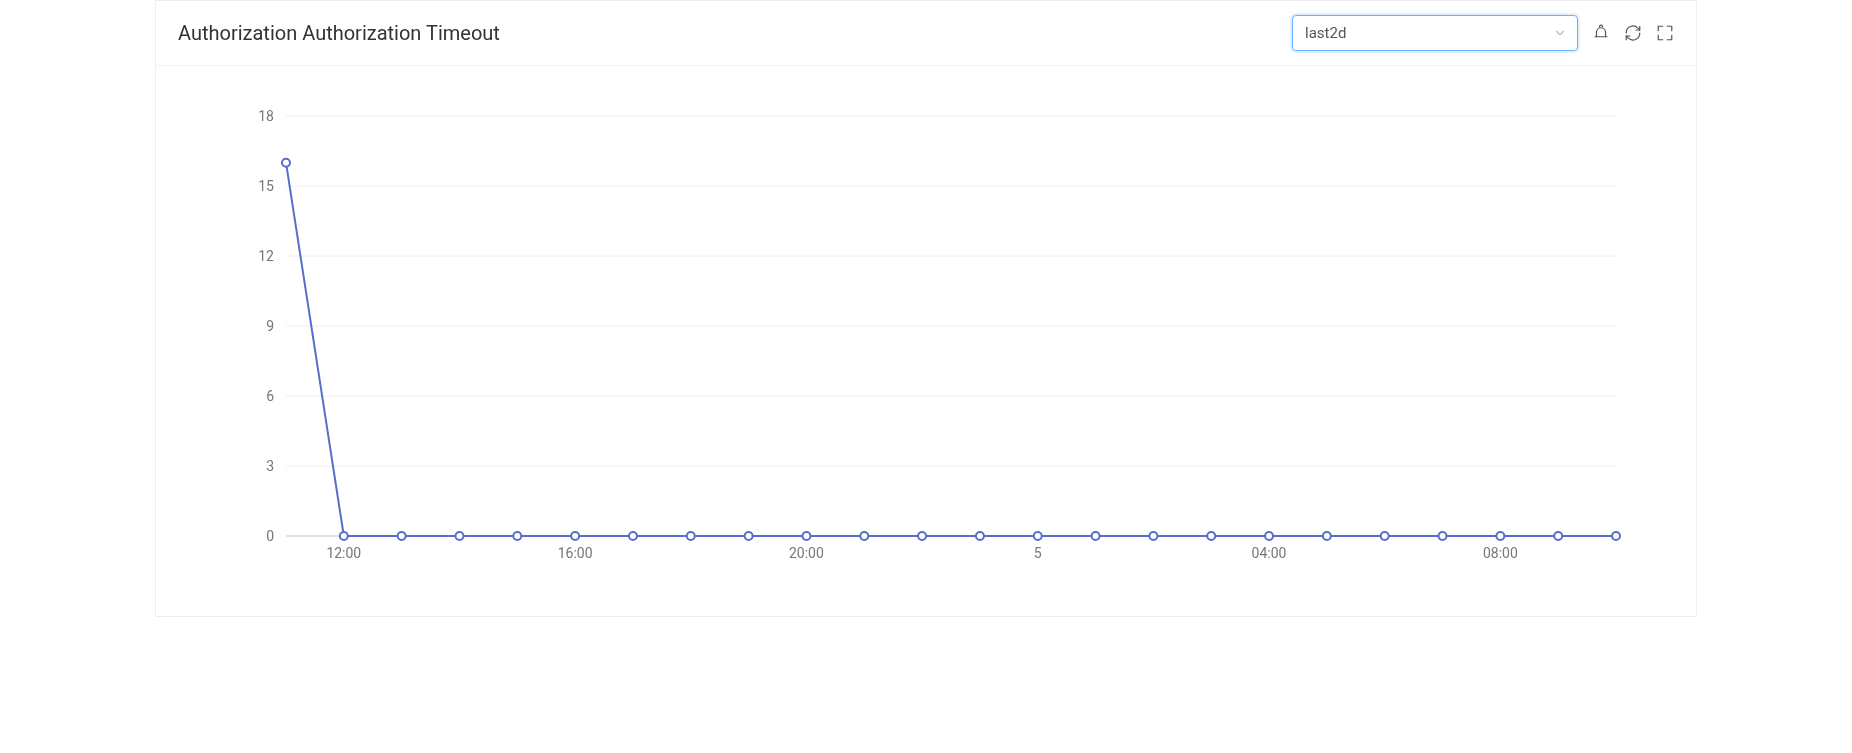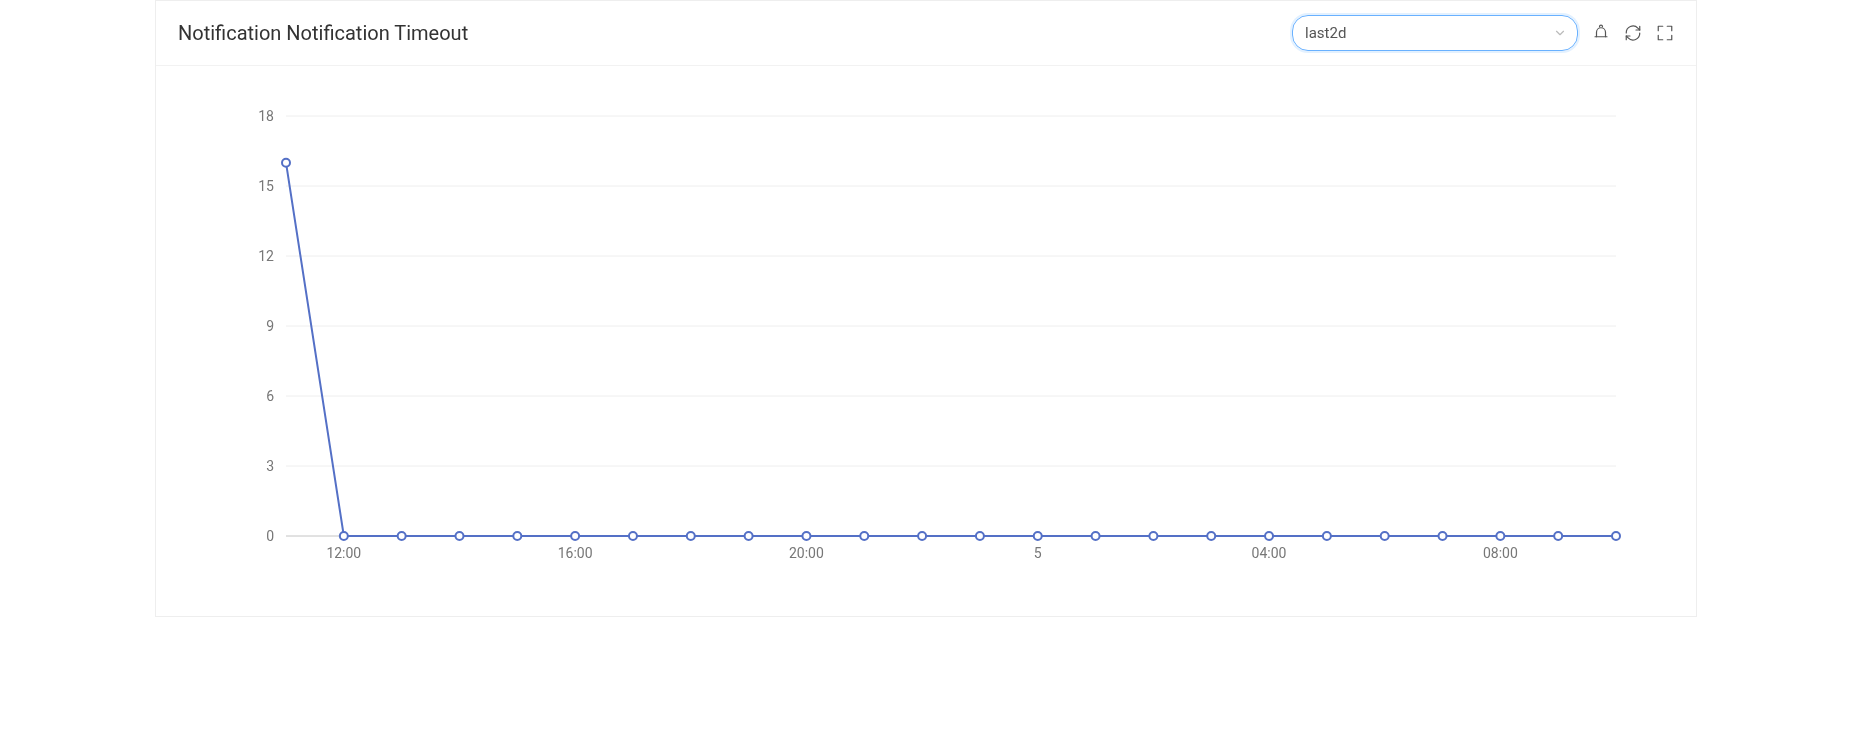--- a/index.html
+++ b/index.html
@@ -1,33 +1,33 @@
 <!DOCTYPE html>
 <html><head>
 <meta charset="utf-8">
 <style>
   html,body{margin:0;padding:0;background:#fff;font-family:-apple-system,BlinkMacSystemFont,"Segoe UI",Roboto,"Helvetica Neue",Arial,sans-serif;color:#333;}
   .panel{width:1540px;margin:0 auto;border:1px solid #eee;}
   .panel-header{display:flex;align-items:center;justify-content:space-between;padding:14px 22px;border-bottom:1px solid #f2f2f2;}
   .title{font-size:20px;font-weight:400;color:#333;}
   .controls{display:flex;align-items:center;gap:14px;}
-  .select{position:relative;width:260px;height:34px;border:1px solid #69b1ff;border-radius:16px;display:flex;align-items:center;padding:0 12px;box-shadow:0 0 0 2px rgba(64,158,255,.15);cursor:pointer;}
+  .select{position:relative;width:260px;height:34px;border:1px solid #69b1ff;border-radius:4px;display:flex;align-items:center;padding:0 12px;box-shadow:0 0 0 2px rgba(64,158,255,.15);cursor:pointer;}
   .select-value{font-size:15px;color:#555;}
   .select .chev{position:absolute;right:10px;top:50%;transform:translateY(-50%);stroke:#bbb;}
   .icon-btn{display:flex;align-items:center;justify-content:center;width:18px;height:18px;cursor:pointer;color:#444;}
   .icon-btn svg{stroke:#555;}
   .chart-wrap{padding:40px 60px 30px 60px;}
   #chart{display:block;}
 </style>
 </head>
 <body>
 
 <div class="panel">
   <div class="panel-header">
-    <div class="title">Notification Notification Timeout</div>
+    <div class="title">Authorization Authorization Timeout</div>
     <div class="controls">
       <div class="select">
         <span class="select-value">last2d</span>
         <svg class="chev" width="14" height="14" viewBox="0 0 24 24" fill="none" stroke-width="2" stroke-linecap="round" stroke-linejoin="round">
             <polyline points="6 9 12 15 18 9"></polyline>
           </svg>
       </div>
       <div class="icon-btn">
         <svg width="18" height="18" viewBox="0 0 24 24" fill="none" stroke="currentColor" stroke-width="1.6" stroke-linecap="round" stroke-linejoin="round">
           <path d="M4 17h16"></path>

